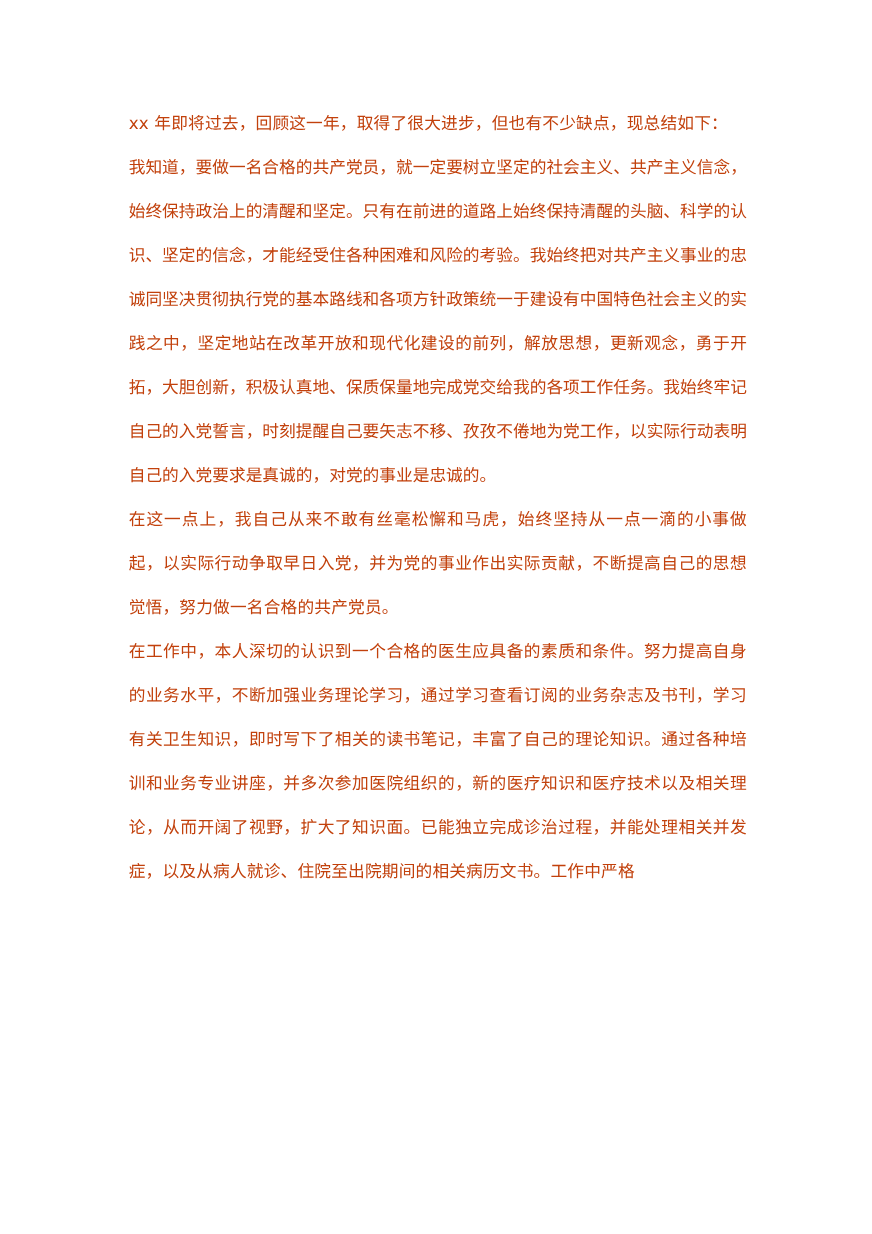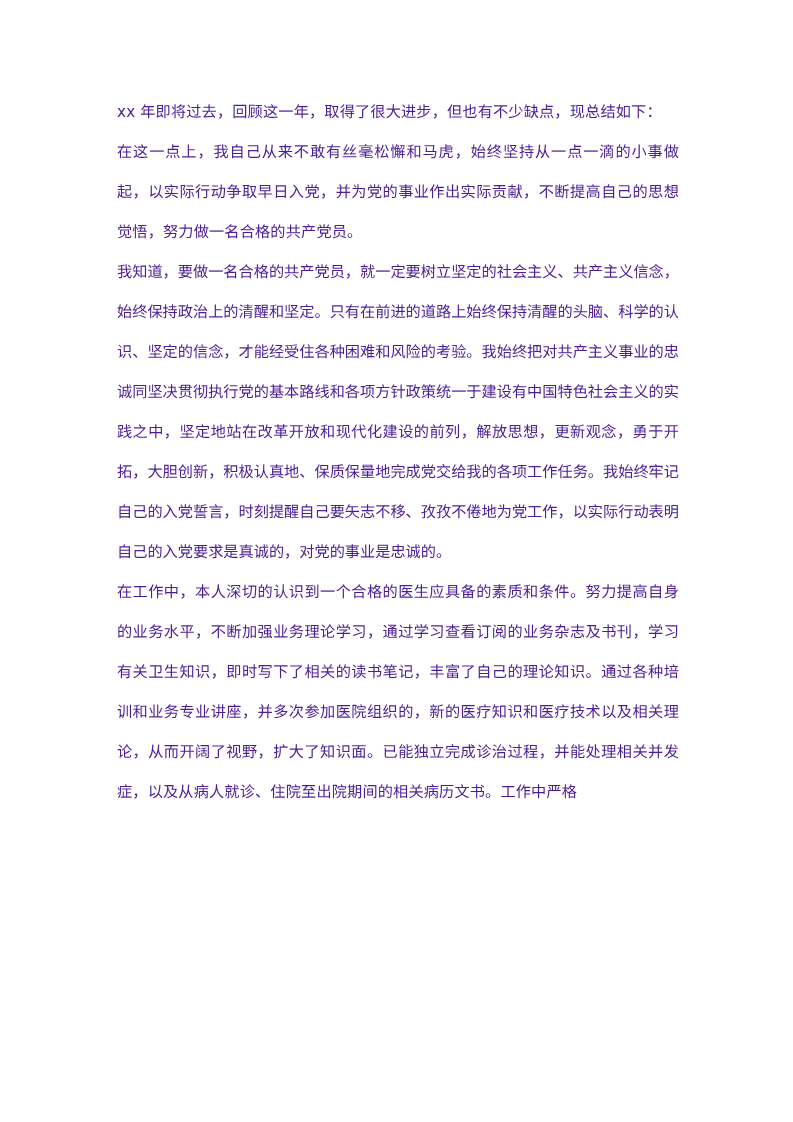--- a/index.html
+++ b/index.html
@@ -25,21 +25,21 @@
 
   .doc-body {
     position: absolute;
     left: 117px;
     top: 92px;
     width: 562px;
   }
 
   .para {
     margin: 0 0 0px 0;
-    color: #4c1d95;
+    color: #c2410c;
     font-size: 15.2px;
     line-height: 40px;
     text-align: justify;
     text-justify: inter-ideograph;
     letter-spacing: 0.15px;
     word-break: break-all;
     font-weight: 400;
     -webkit-font-smoothing: antialiased;
   }
 
@@ -51,17 +51,17 @@
   .para.tight {
     letter-spacing: 0px;
   }
 </style>
 </head>
 <body>
 
 <div class="page">
   <div class="doc-body">
     <p class="para">xx 年即将过去，回顾这一年，取得了很大进步，但也有不少缺点，现总结如下：</p>
+    <p class="para tight">我知道，要做一名合格的共产党员，就一定要树立坚定的社会主义、共产主义信念，始终保持政治上的清醒和坚定。只有在前进的道路上始终保持清醒的头脑、科学的认识、坚定的信念，才能经受住各种困难和风险的考验。我始终把对共产主义事业的忠诚同坚决贯彻执行党的基本路线和各项方针政策统一于建设有中国特色社会主义的实践之中，坚定地站在改革开放和现代化建设的前列，解放思想，更新观念，勇于开拓，大胆创新，积极认真地、保质保量地完成党交给我的各项工作任务。我始终牢记自己的入党誓言，时刻提醒自己要矢志不移、孜孜不倦地为党工作，以实际行动表明自己的入党要求是真诚的，对党的事业是忠诚的。</p>
     <p class="para">在这一点上，我自己从来不敢有丝毫松懈和马虎，始终坚持从一点一滴的小事做起，以实际行动争取早日入党，并为党的事业作出实际贡献，不断提高自己的思想觉悟，努力做一名合格的共产党员。</p>
-    <p class="para tight">我知道，要做一名合格的共产党员，就一定要树立坚定的社会主义、共产主义信念，始终保持政治上的清醒和坚定。只有在前进的道路上始终保持清醒的头脑、科学的认识、坚定的信念，才能经受住各种困难和风险的考验。我始终把对共产主义事业的忠诚同坚决贯彻执行党的基本路线和各项方针政策统一于建设有中国特色社会主义的实践之中，坚定地站在改革开放和现代化建设的前列，解放思想，更新观念，勇于开拓，大胆创新，积极认真地、保质保量地完成党交给我的各项工作任务。我始终牢记自己的入党誓言，时刻提醒自己要矢志不移、孜孜不倦地为党工作，以实际行动表明自己的入党要求是真诚的，对党的事业是忠诚的。</p>
     <p class="para">在工作中，本人深切的认识到一个合格的医生应具备的素质和条件。努力提高自身的业务水平，不断加强业务理论学习，通过学习查看订阅的业务杂志及书刊，学习有关卫生知识，即时写下了相关的读书笔记，丰富了自己的理论知识。通过各种培训和业务专业讲座，并多次参加医院组织的，新的医疗知识和医疗技术以及相关理论，从而开阔了视野，扩大了知识面。已能独立完成诊治过程，并能处理相关并发症，以及从病人就诊、住院至出院期间的相关病历文书。工作中严格</p>
   </div>
 </div>
 
 </body></html>

